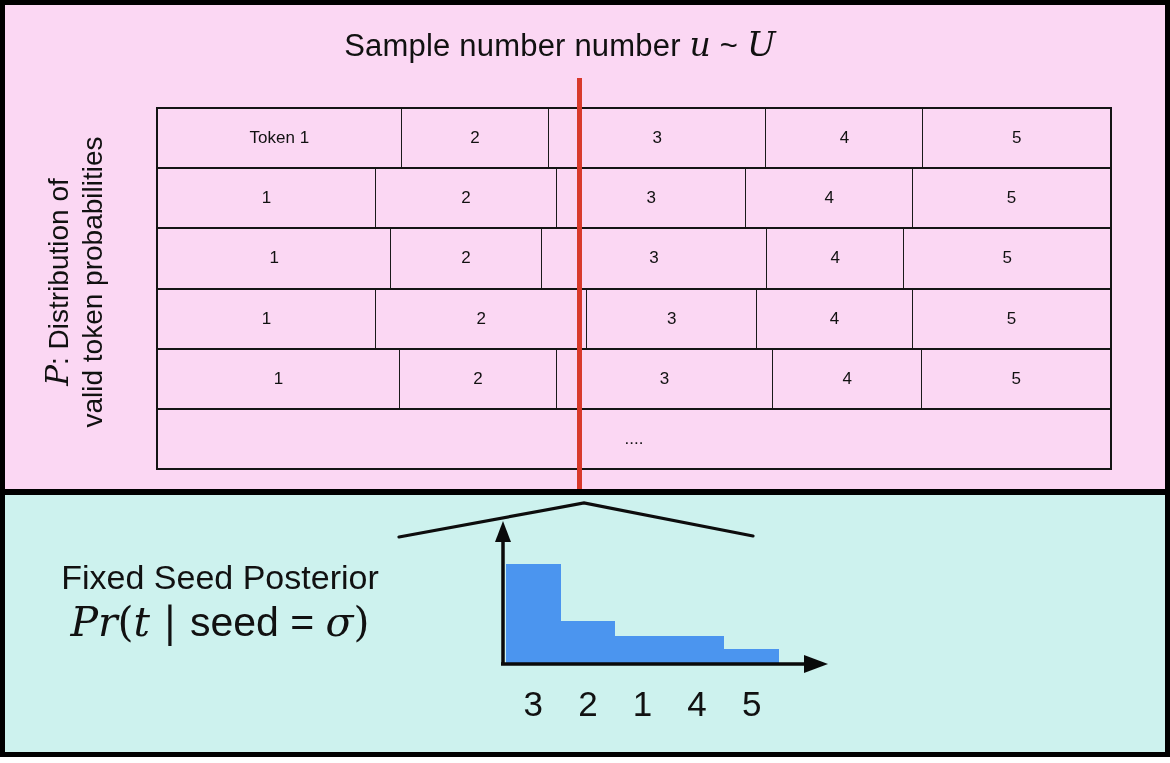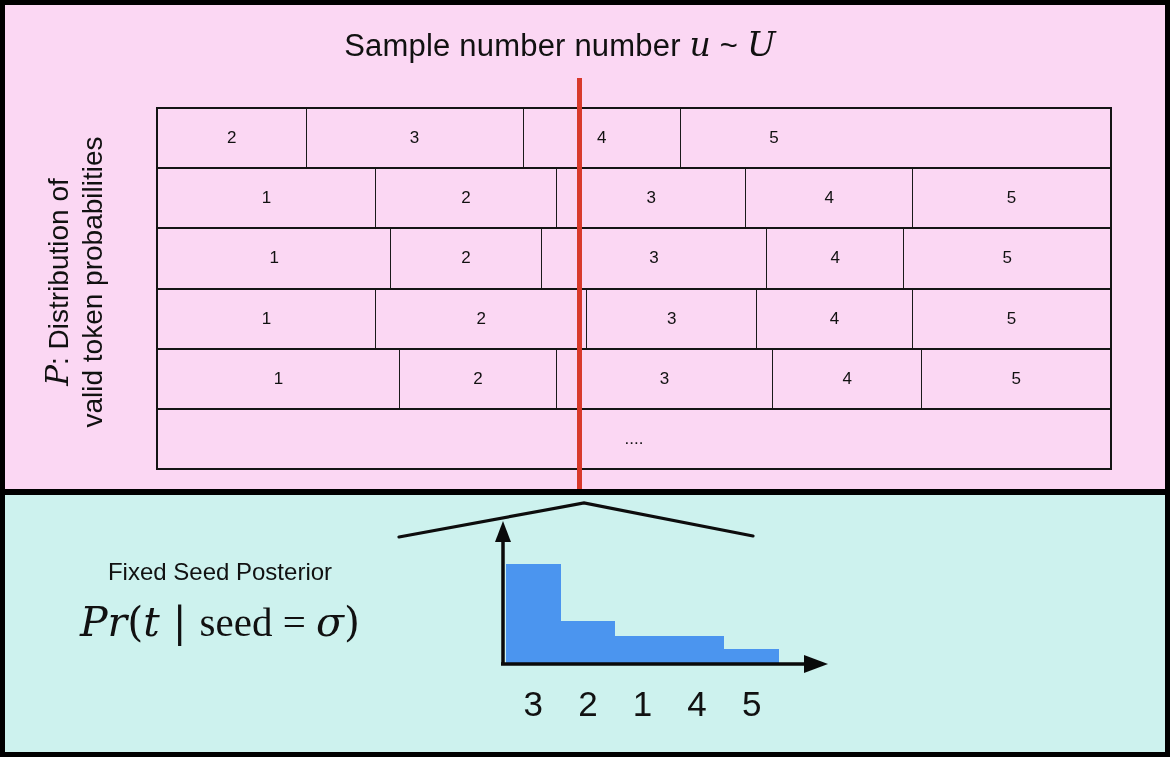--- a/index.html
+++ b/index.html
@@ -26,38 +26,39 @@
   .tcell:first-child{border-left:none;}
 
   .red-line{left:577px;top:78px;width:5px;height:411px;z-index:5;}
 
   .chevron{left:380px;top:495px;width:400px;height:60px;z-index:3;}
   .chart{left:460px;top:495px;width:400px;height:257px;z-index:3;}
   .chart svg{position:absolute;left:0;top:0;z-index:2;}
   .bar{position:absolute;bottom:88px;z-index:1;}
   .barlabel{position:absolute;top:188px;height:42px;text-align:center;font-size:35px;line-height:42px;z-index:2;}
 
-  .posterior-label{left:20px;top:558px;width:400px;text-align:center;font-size:24px;z-index:3;}
+  .posterior-label{left:20px;top:558px;width:400px;text-align:center;font-size:34px;z-index:3;}
   .posterior-formula{left:20px;top:598px;width:400px;text-align:center;font-size:41px;z-index:3;}
-  .formula-seed{font-family:Liberation Serif, serif;font-style:normal;}
+  .formula-seed{font-family:Liberation Sans, sans-serif;font-style:normal;}
   .formula-plain{font-family:"DejaVu Serif",serif;font-style:normal;}
 </style>
 </head>
 <body>
 
 <div class="abs panel-pink" style="background: rgb(251, 215, 243);"></div>
 <div class="abs panel-cyan" style="background: rgb(205, 242, 238);"></div>
 <div class="abs divider"></div>
 
 <div class="abs title"><span>Sample number number </span><span class="math-it" style="font-size:33px;">u</span><span> ~ </span><span class="script" style="font-size:34px;">U</span></div>
 
 <div class="abs side-label"><span class="script" style="font-size:31px;">P</span><span>:  Distribution of</span><br><span>valid token probabilities</span></div>
 
 <div class="abs token-table">
     <div class="trow">
+      <div class="tcell" style="width: 25.5%;">Token 1</div>
       <div class="tcell" style="width: 15.5%;">2</div>
       <div class="tcell" style="width: 22.8%;">3</div>
       <div class="tcell" style="width: 16.5%;">4</div>
       <div class="tcell" style="width: 19.7%;">5</div>
     </div>
     <div class="trow">
       <div class="tcell" style="width: 22.8%;">1</div>
       <div class="tcell" style="width: 19%;">2</div>
       <div class="tcell" style="width: 19.9%;">3</div>
       <div class="tcell" style="width: 17.5%;">4</div>

